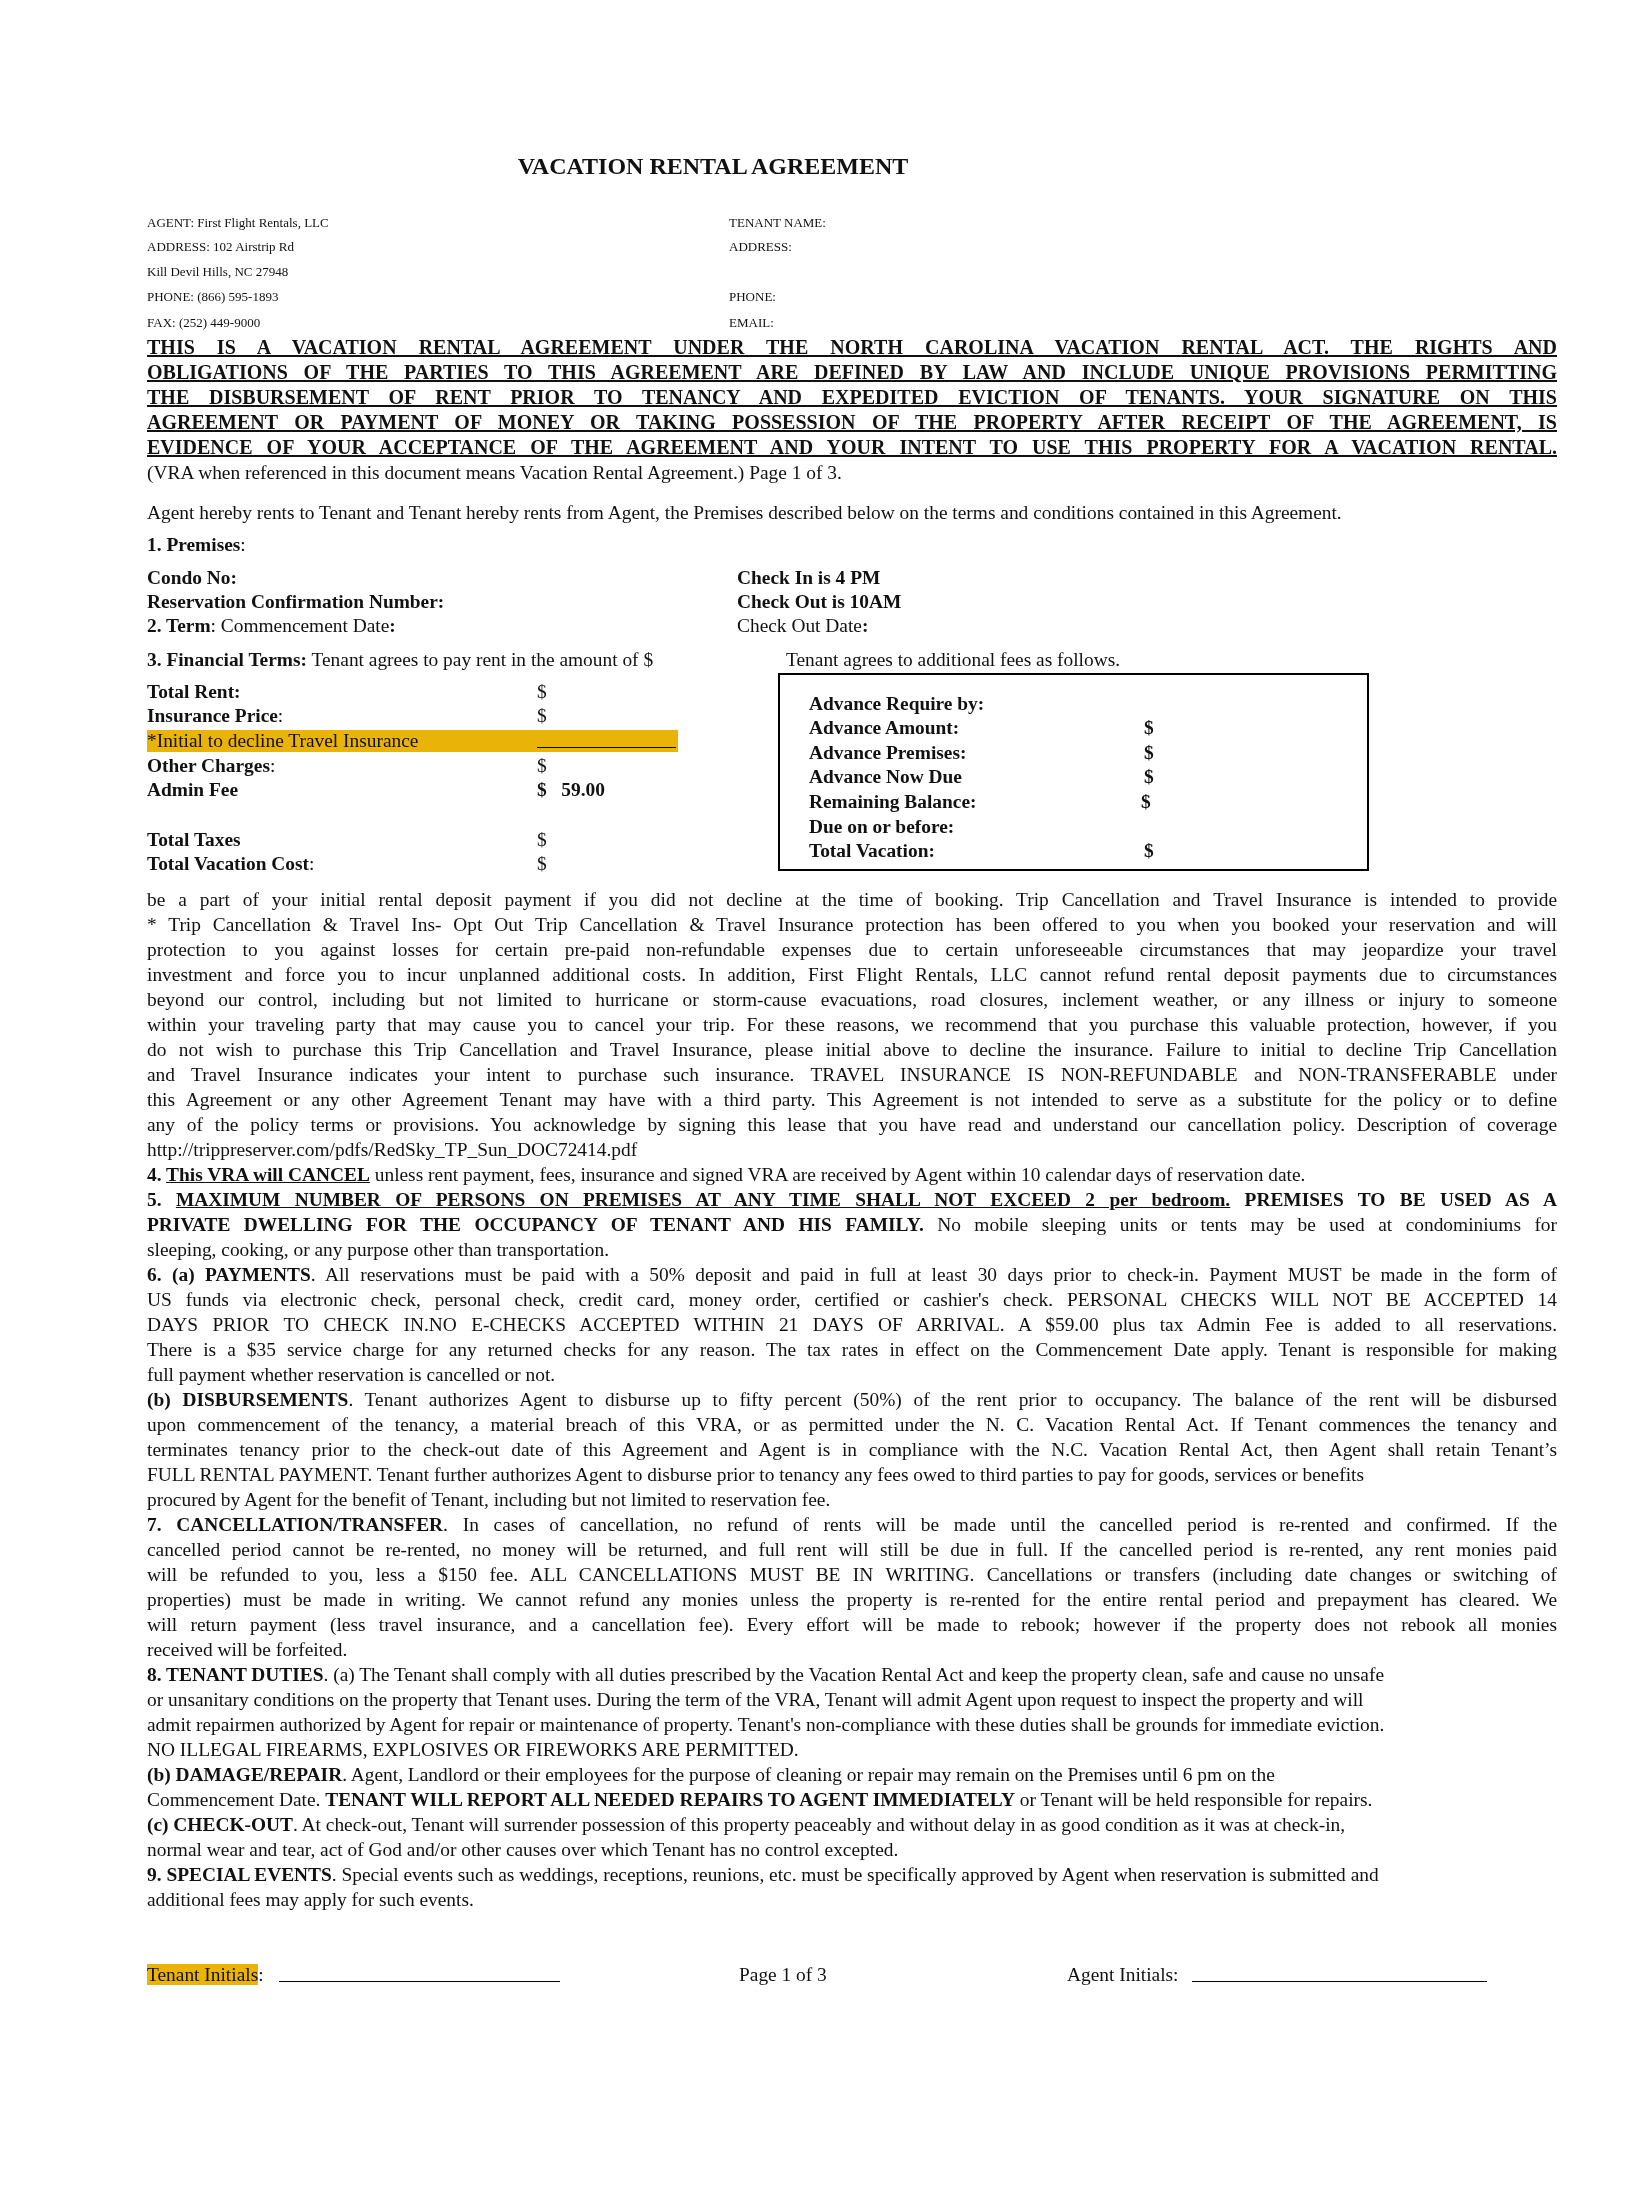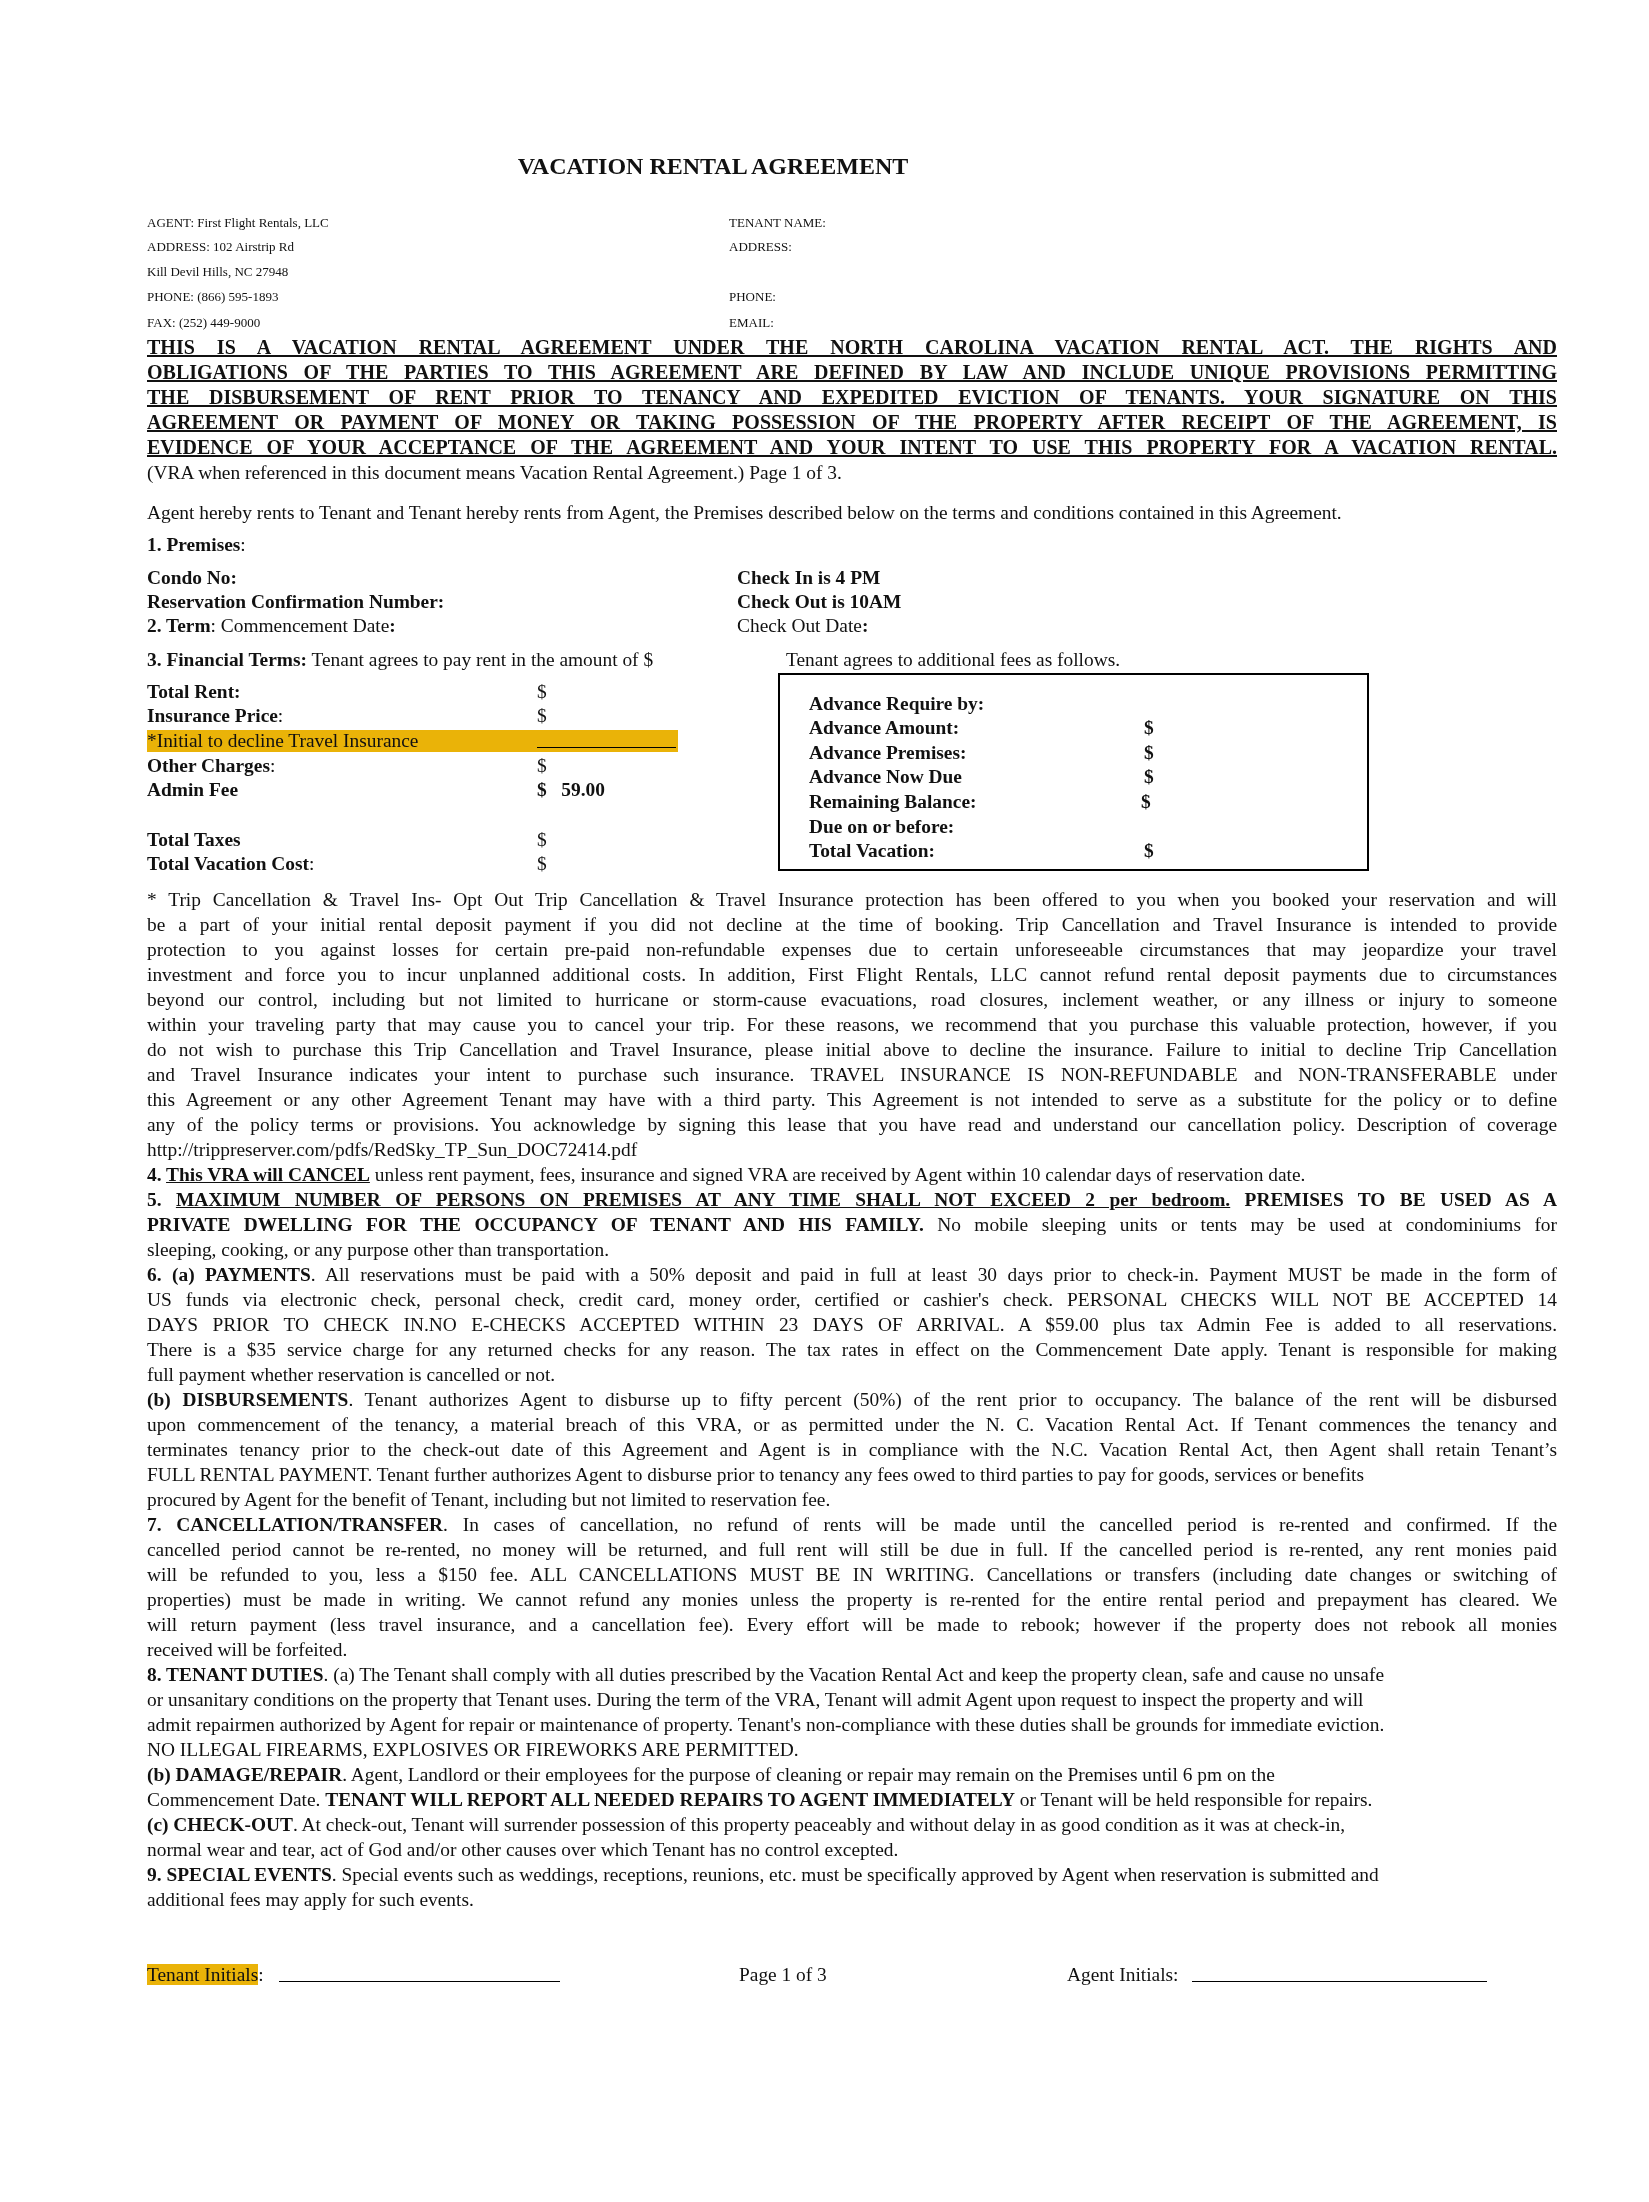--- a/index.html
+++ b/index.html
@@ -99,22 +99,22 @@
   <div class="row" style="top:41px;"><span>Advance Amount:</span><span class="amt">$</span></div>
   <div class="row" style="top:66px;"><span>Advance Premises:</span><span class="amt">$</span></div>
   <div class="row" style="top:90px;"><span>Advance Now Due</span><span class="amt">$</span></div>
   <div class="row" style="top:115px;"><span>Remaining Balance:</span><span class="amt" style="left:332px;">$</span></div>
   <div class="row" style="top:140px;"><span>Due on or before:</span><span class="amt"></span></div>
   <div class="row" style="top:164px;"><span>Total Vacation:</span><span class="amt">$</span></div>
 </div>
 
 <div id="body-text">
   <div>
+    <span class="line">be a part of your initial rental deposit payment if you did not decline at the time of booking. Trip Cancellation and Travel Insurance is intended to provide</span>
     <span class="line">* Trip Cancellation &amp; Travel Ins- Opt Out Trip Cancellation &amp; Travel Insurance protection has been offered to you when you booked your reservation and will</span>
-    <span class="line">be a part of your initial rental deposit payment if you did not decline at the time of booking. Trip Cancellation and Travel Insurance is intended to provide</span>
     <span class="line">protection to you against losses for certain pre-paid non-refundable expenses due to certain unforeseeable circumstances that may jeopardize your travel</span>
     <span class="line">investment and force you to incur unplanned additional costs. In addition, First Flight Rentals, LLC cannot refund rental deposit payments due to circumstances</span>
     <span class="line">beyond our control, including but not limited to hurricane or storm-cause evacuations, road closures, inclement weather, or any illness or injury to someone</span>
     <span class="line">within your traveling party that may cause you to cancel your trip. For these reasons, we recommend that you purchase this valuable protection, however, if you</span>
     <span class="line">do not wish to purchase this Trip Cancellation and Travel Insurance, please initial above to decline the insurance. Failure to initial to decline Trip Cancellation</span>
     <span class="line">and Travel Insurance indicates your intent to purchase such insurance. TRAVEL INSURANCE IS NON-REFUNDABLE and NON-TRANSFERABLE under</span>
     <span class="line">this Agreement or any other Agreement Tenant may have with a third party. This Agreement is not intended to serve as a substitute for the policy or to define</span>
     <span class="line">any of the policy terms or provisions. You acknowledge by signing this lease that you have read and understand our cancellation policy. Description of coverage</span>
     <span class="line last">http://trippreserver.com/pdfs/RedSky_TP_Sun_DOC72414.pdf</span>
   </div>
@@ -125,21 +125,21 @@
 
   <div>
     <span class="line"><b>5. </b><b class="u">MAXIMUM NUMBER OF PERSONS ON PREMISES AT ANY TIME SHALL NOT EXCEED 2 per bedroom.</b><b> PREMISES TO BE USED AS A</b></span>
     <span class="line"><b>PRIVATE DWELLING FOR THE OCCUPANCY OF TENANT AND HIS FAMILY.</b><span> No mobile sleeping units or tents may be used at condominiums for</span></span>
     <span class="line last">sleeping, cooking, or any purpose other than transportation.</span>
   </div>
 
   <div>
     <span class="line"><b>6. (a) PAYMENTS</b><span>. All reservations must be paid with a 50% deposit and paid in full at least 30 days prior to check-in. Payment MUST be made in the form of</span></span>
     <span class="line">US funds via electronic check, personal check, credit card, money order, certified or cashier's check. PERSONAL CHECKS WILL NOT BE ACCEPTED 14</span>
-    <span class="line">DAYS PRIOR TO CHECK IN.NO E-CHECKS ACCEPTED WITHIN 23 DAYS OF ARRIVAL. A $59.00 plus tax Admin Fee is added to all reservations.</span>
+    <span class="line">DAYS PRIOR TO CHECK IN.NO E-CHECKS ACCEPTED WITHIN 21 DAYS OF ARRIVAL. A $59.00 plus tax Admin Fee is added to all reservations.</span>
     <span class="line">There is a $35 service charge for any returned checks for any reason. The tax rates in effect on the Commencement Date apply. Tenant is responsible for making</span>
     <span class="line last">full payment whether reservation is cancelled or not.</span>
   </div>
 
   <div>
     <span class="line"><b>(b) DISBURSEMENTS</b><span>. Tenant authorizes Agent to disburse up to fifty percent (50%) of the rent prior to occupancy. The balance of the rent will be disbursed</span></span>
     <span class="line">upon commencement of the tenancy, a material breach of this VRA, or as permitted under the N. C. Vacation Rental Act. If Tenant commences the tenancy and</span>
     <span class="line">terminates tenancy prior to the check-out date of this Agreement and Agent is in compliance with the N.C. Vacation Rental Act, then Agent shall retain Tenant’s</span>
     <span class="line last">FULL RENTAL PAYMENT. Tenant further authorizes Agent to disburse prior to tenancy any fees owed to third parties to pay for goods, services or benefits</span>
     <span class="line last">procured by Agent for the benefit of Tenant, including but not limited to reservation fee.</span>

